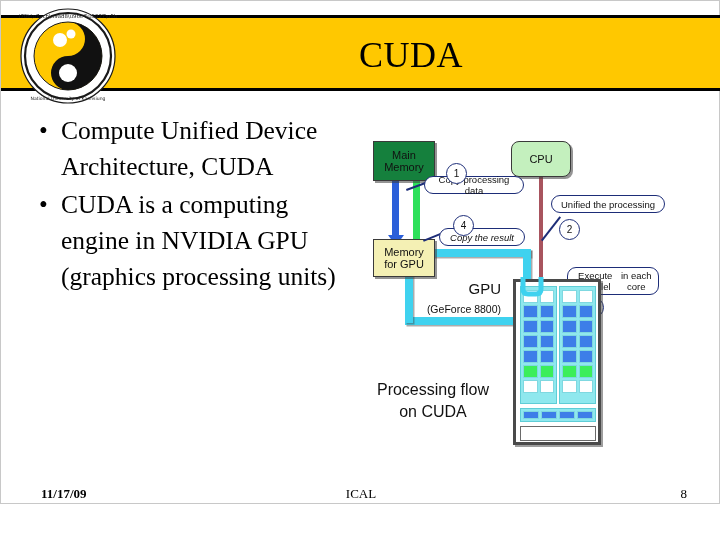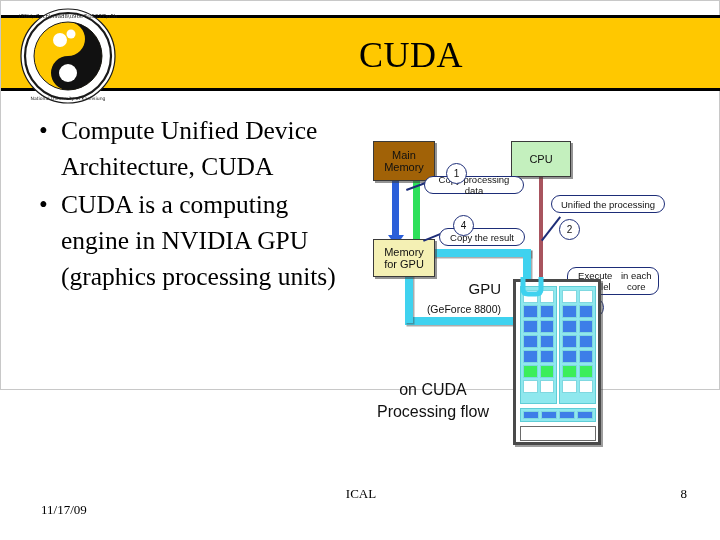--- a/index.html
+++ b/index.html
@@ -1,18 +1,18 @@
 <!DOCTYPE html>
 <html><head>
 <meta charset="utf-8">
 <style>
   html,body{margin:0;padding:0;background:#fff;}
   body{width:720px;height:540px;overflow:hidden;
        font-family:"Liberation Serif", serif;}
-  .slide{position:relative;width:720px;height:390px;background:#fff;
+  .slide{position:relative;width:720px;height:504px;background:#fff;
          border:1px solid #c8c8c8;box-sizing:border-box;}
 
   
   .hdr-band{position:absolute;left:0;top:14px;width:720px;height:76px;
             background:#ffc800;border-top:3px solid #000;border-bottom:3px solid #000;
             box-sizing:border-box;}
   .hdr-title{position:absolute;left:120px;top:28px;width:580px;height:52px;
              line-height:52px;text-align:center;font-size:36px;color:#000;
              font-family:"Liberation Serif", serif;letter-spacing:.5px;}
 
@@ -26,30 +26,30 @@
           color:#000;margin-bottom:2px;font-family:"Liberation Serif", serif;}
   .bullet .dot{position:absolute;left:8px;top:0px;font-size:25px;line-height:36px;}
 
   
   .diagram{position:absolute;left:360px;top:126px;width:350px;height:330px;}
   .box{position:absolute;box-sizing:border-box;border:1px solid #3a3a3a;
        font-family:"Liberation Sans", sans-serif;font-size:11px;color:#111;
        text-align:center;display:flex;flex-direction:column;align-items:center;
        justify-content:center;line-height:12.5px;
        box-shadow:2px 2px 0 rgba(60,60,60,.55);}
-  .box.mainmem{left:12px;top:14px;width:62px;height:40px;background:#a16207;}
+  .box.mainmem{left:12px;top:14px;width:62px;height:40px;background:#15803d;}
   .box.gpumem{left:12px;top:112px;width:62px;height:38px;background:#f4f0b4;}
-  .box.cpu{left:150px;top:14px;width:60px;height:36px;background:#c4f0be;}
+  .box.cpu{left:150px;top:14px;width:60px;height:36px;background:#c4f0be;border-radius:8px;}
 
   .callout{position:absolute;box-sizing:border-box;border:1.4px solid #1d2d78;
            border-radius:9px;background:#fff;font-family:"Liberation Sans",sans-serif;
            font-size:9.5px;color:#111;display:flex;align-items:center;
            justify-content:center;text-align:center;line-height:11px;padding:0 4px;}
   .callout.c1{left:63px;top:49px;width:100px;height:18px;}
-  .callout.c4{left:78px;top:101px;width:86px;height:18px;}
+  .callout.c4{left:78px;top:101px;width:86px;height:18px;font-style:italic;}
   .callout.c2{left:190px;top:68px;width:114px;height:18px;}
   .callout.c3{left:206px;top:140px;width:92px;height:28px;flex-direction:row;}
 
   .numcirc{position:absolute;width:19px;height:19px;border-radius:50%;
            border:1.4px solid #1d2d78;background:#fff;font-size:10px;
            font-family:"Liberation Sans",sans-serif;color:#111;
            display:flex;align-items:center;justify-content:center;}
   .n1{left:85px;top:36px;} .n4{left:92px;top:88px;}
   .n2{left:198px;top:92px;} .n3{left:222px;top:170px;}
 
@@ -102,21 +102,21 @@
            background:#fff;border:1.5px solid #6a6a6a;box-sizing:border-box;}
   .hook{position:absolute;left:158px;top:150px;width:30px;height:22px;}
 
   .flow-label{position:absolute;left:6px;top:252px;width:132px;text-align:center;
               font-family:"Liberation Sans",sans-serif;font-size:16px;color:#111;
               line-height:22px;}
 
   
   .footer{position:absolute;left:0;top:485px;width:720px;height:24px;
           font-family:"Liberation Serif",serif;font-size:13px;color:#000;}
-  .f-date{position:absolute;left:40px;top:16px;}
+  .f-date{position:absolute;left:40px;top:0;font-weight:bold;}
   .f-mid{position:absolute;left:0;top:0;width:720px;text-align:center;}
   .f-num{position:absolute;right:34px;top:0;}
 </style>
 </head>
 <body>
 
 <div class="slide">
 
   <div class="hdr-band"></div>
   <div class="hdr-title">CUDA</div>
@@ -275,22 +275,22 @@
         <div class="cell blue"></div>
       </div>
       <div class="basebox"></div>
     </div>
 
     <svg class="hook" viewBox="0 0 30 22">
       <path d="M4 0 L4 12 Q4 17 9 17 L17 17 Q22 17 22 12 L22 0" fill="none" stroke="#3fd2ef" stroke-width="5"></path>
     </svg>
 
     <div class="flow-label">
+      <div>Processing flow</div>
       <div>on CUDA</div>
-      <div>Processing flow</div>
     </div>
   </div>
 
   <div class="footer">
     <span class="f-date">11/17/09</span>
     <span class="f-mid">ICAL</span>
     <span class="f-num">8</span>
   </div>
 
 </div>

